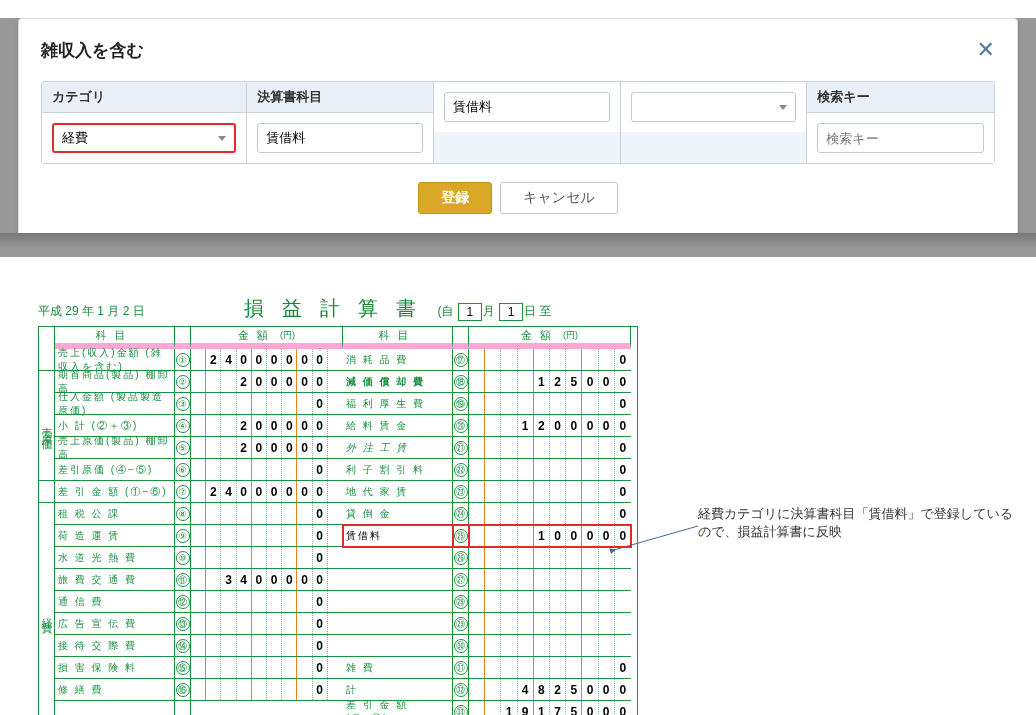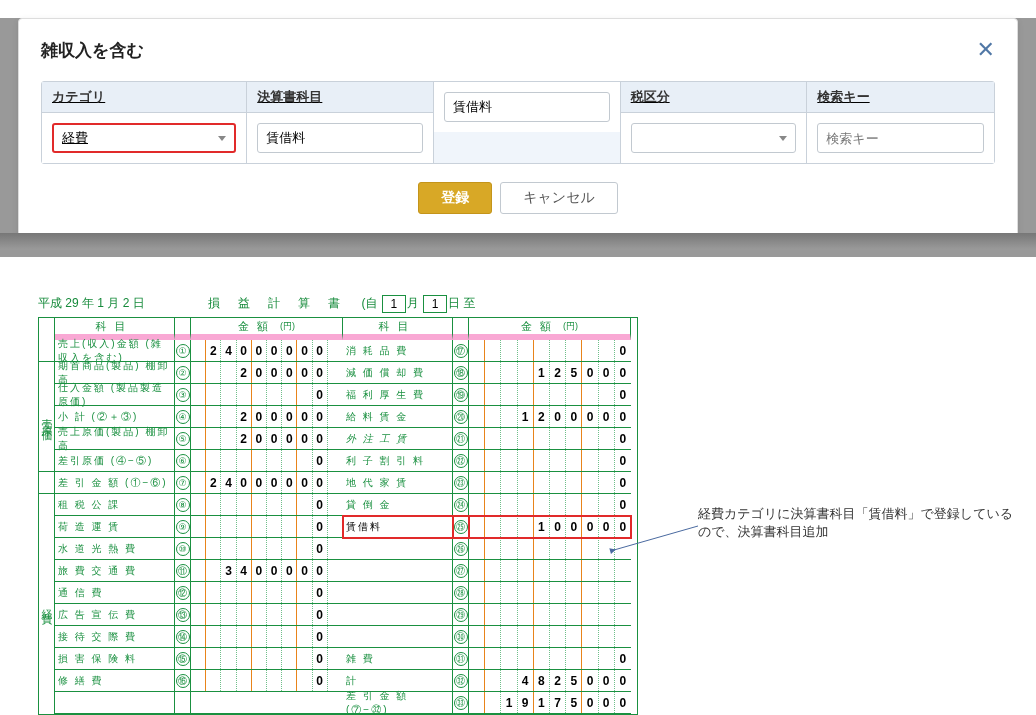--- a/index.html
+++ b/index.html
@@ -13,21 +13,20 @@
     box-shadow: 0 2px 6px rgba(0,0,0,0.1);
     padding: 18px 22px 22px 22px;
   }
   .modal-header { display: flex; justify-content: space-between; align-items: center; margin-bottom: 18px; }
   .modal-title { font-size: 17px; font-weight: bold; color: #222; }
   .close-x { font-size: 22px; color: #5178a6; cursor: pointer; font-weight: 100; }
   .form-grid {
     display: grid; grid-template-columns: 1.1fr 1fr 1fr 1fr 1fr;
     border: 1px solid #c9d1da; border-radius: 3px;
     background: #f0f5fb;
-    text-decoration: underline;
   }
   .form-col { border-right: 1px solid #c9d1da; padding: 0; }
   .form-col:last-child { border-right: none; }
   .col-label { padding: 6px 10px; font-weight: bold; color: #333; font-size: 13px; border-bottom: 1px solid #c9d1da; background: #e8eff7; }
   .col-input { padding: 10px; background: #fff; }
   .input, .select {
     width: 100%; height: 30px; border: 1px solid #c2c9d0;
     border-radius: 3px; padding: 0 8px; font-size: 13px; background: #fff;
   }
   .select { position: relative; display: flex; align-items: center; justify-content: space-between; cursor: pointer; }
@@ -36,21 +35,21 @@
   .modal-buttons { display: flex; justify-content: center; gap: 8px; margin-top: 18px; }
   .btn { height: 32px; padding: 0 22px; border-radius: 3px; font-size: 14px; cursor: pointer; }
   .btn-primary { background: #d8a826; border: 1px solid #c4941a; color: #fff; font-weight: bold; }
   .btn-secondary { background: #fff; border: 1px solid #c2c9d0; color: #555; }
   .modal-shadow { height: 16px; background: linear-gradient(#777, #999); margin-top: -4px; }
 
   
   .pl-wrap { margin: 38px 0 0 38px; position: relative; width: 600px; }
   .pl-dateline { color: #158a3a; font-size: 12px; }
   .pl-dateline .dbox { display: inline-block; border: 1px solid #1a9040; width: 24px; height: 18px; text-align: center; color: #000; margin: 0 1px; vertical-align: middle; line-height: 16px; }
-  .pl-title-row { letter-spacing: 18px; font-size: 12px; margin-left: 60px; display: inline-block; }
+  .pl-title-row { letter-spacing: 18px; font-size: 20px; margin-left: 96px; display: inline-block; }
 
   .pl-grid {
     display: grid; grid-template-columns: 16px 120px 16px 152px 110px 16px 162px;
     border: 1.5px solid #1a9040; margin-top: 4px;
     color: #1a9040; font-size: 11px;
   }
   .pl-side {
     writing-mode: vertical-rl; text-align: center;
     border-right: 1px solid #1a9040; padding: 2px;
     display: flex; align-items: center; justify-content: center;
@@ -109,21 +108,20 @@
         </div>
       </div>
       <div class="form-col">
         <div class="col-label">決算書科目</div>
         <div class="col-input"><input class="input" value="賃借料" style=""></div>
       </div>
       <div class="form-col">
         <div class="col-input"><input class="input" value="賃借料" style=""></div>
       </div>
       <div class="form-col">
-        <div class="col-label">税区分</div>
         <div class="col-input">
           <div class="select">
             <span></span>
             <span class="sel-arrow"></span>
           </div>
         </div>
       </div>
       <div class="form-col">
         <div class="col-label">検索キー</div>
         <div class="col-input"><input class="input" placeholder="検索キー" style=""></div>
@@ -204,21 +202,21 @@
           <div class="d"></div>
           <div class="d"></div>
           <div class="d sep">2</div>
           <div class="d">0</div>
           <div class="d">0</div>
           <div class="d sep">0</div>
           <div class="d">0</div>
           <div class="d">0</div>
           <div class="d"></div>
         </div>
-        <div class="cell-lbl" style="grid-column: 5;">減 価 償 却 費</div>
+        <div class="cell-lbl" style="grid-column: 5; font-weight: bold;">減 価 償 却 費</div>
         <div class="cell-num" style="grid-column: 6;">
           <span class="circle">⑱</span>
         </div>
         <div class="amt amt-wide" style="grid-column: 7;">
           <div class="d sep"></div>
           <div class="d"></div>
           <div class="d"></div>
           <div class="d sep"></div>
           <div class="d">1</div>
           <div class="d">2</div>
@@ -698,14 +696,14 @@
     </div>
 
   <svg class="arrow-svg" width="100" height="40">
     <defs>
         <marker id="ah" markerWidth="8" markerHeight="8" refX="2" refY="3" orient="auto">
           <path d="M6,0 L0,3 L6,6 Z" fill="#4a6aa0"></path>
         </marker>
       </defs>
     <line x1="90" y1="6" x2="6" y2="30" stroke="#4a6aa0" stroke-width="1" marker-end="url(#ah)"></line>
   </svg>
-  <div class="annot">経費カテゴリに決算書科目「賃借料」で登録しているので、決算書科目追加</div>
+  <div class="annot">経費カテゴリに決算書科目「賃借料」で登録しているので、損益計算書に反映</div>
 </div>
 
 </body></html>

